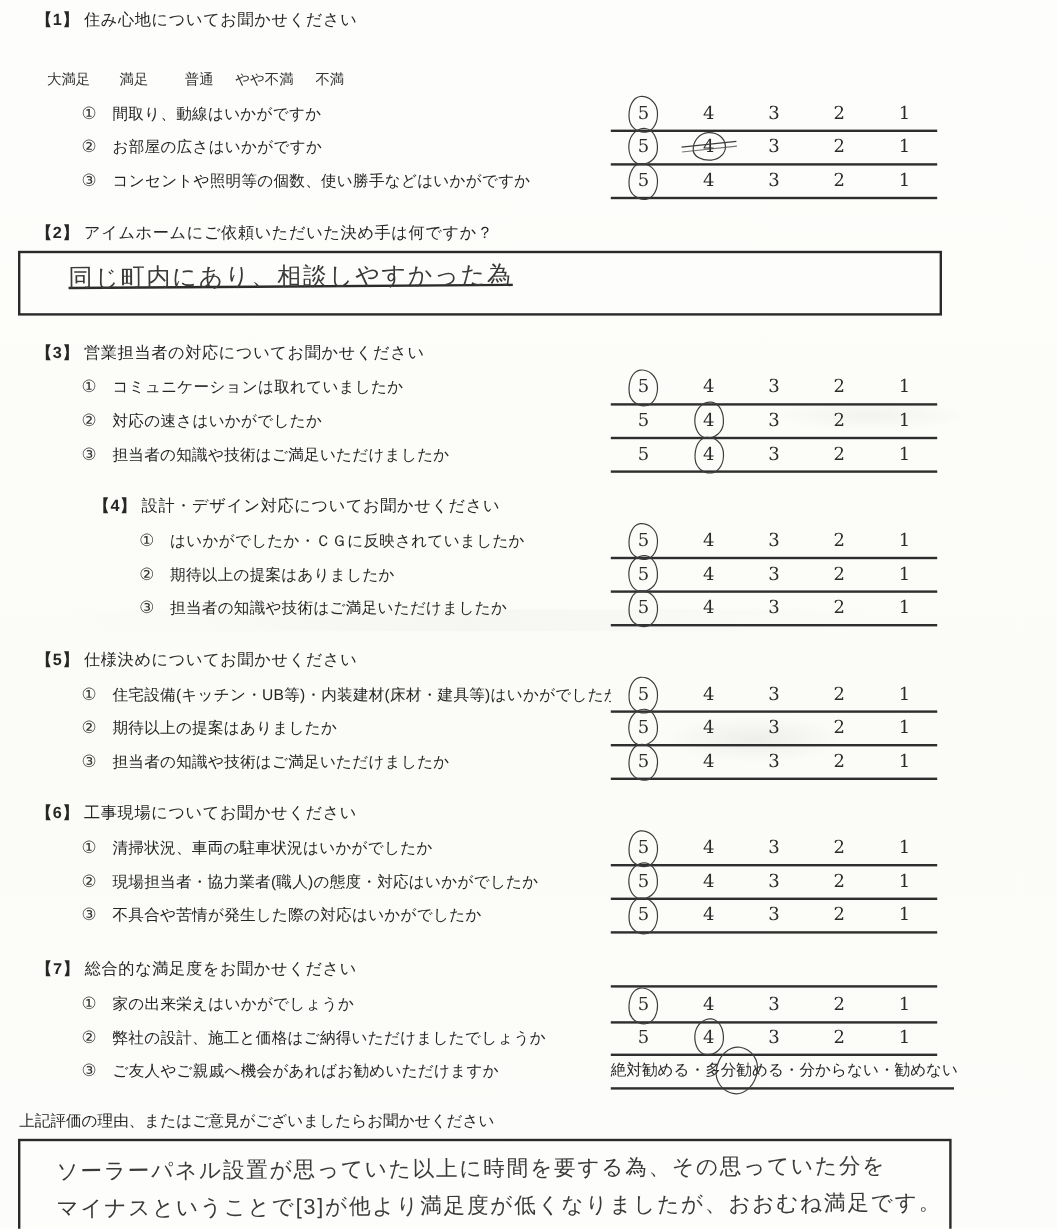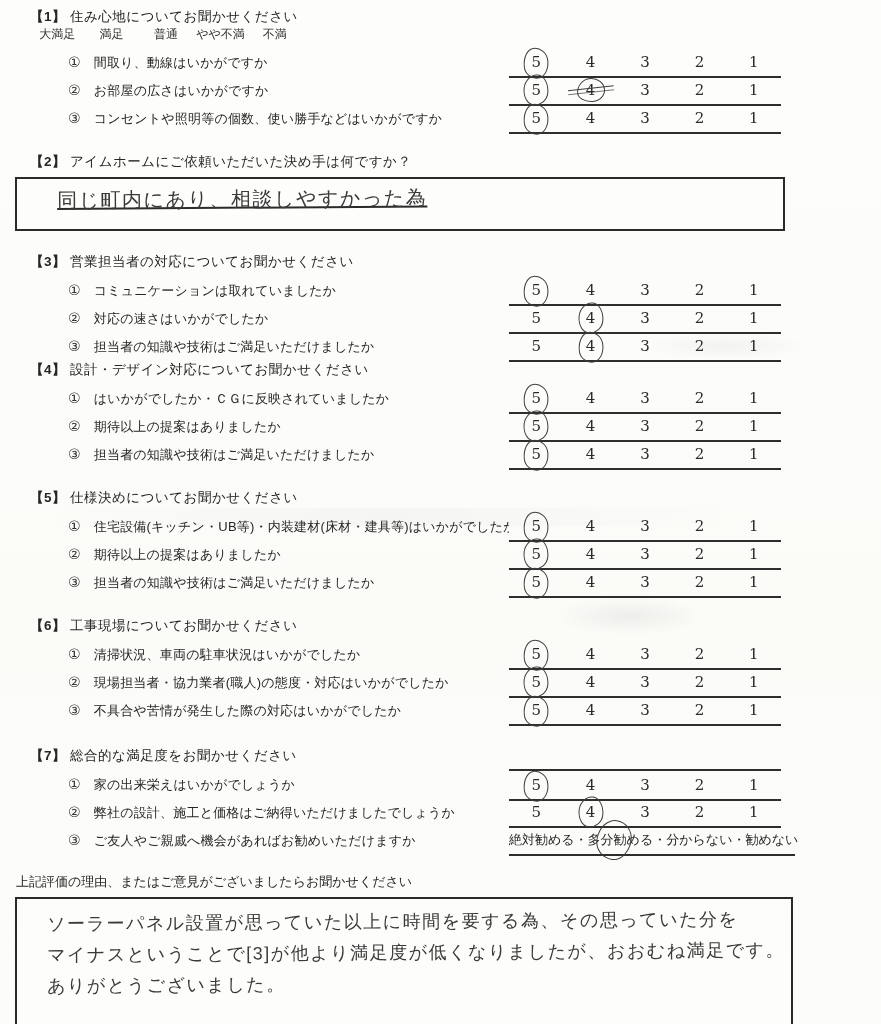--- a/index.html
+++ b/index.html
@@ -18,21 +18,21 @@
     background:radial-gradient(ellipse at center,rgba(60,60,60,.07),transparent 70%);}
   .smudge.b{left:640px;top:333px;width:170px;height:26px;
     background:radial-gradient(ellipse at center,rgba(60,60,60,.05),transparent 70%);}
   .smudge.c{left:40px;top:508px;width:700px;height:18px;
     background:linear-gradient(90deg,transparent,rgba(80,80,80,.035),transparent);}
 
   .section{margin:0 0 0 0;}
   .sec-head{display:flex;align-items:flex-start;padding-left:30px;flex-direction:column;}
   .sec-title{flex:1;font-size:13.5px;letter-spacing:.5px;color:#262626;white-space:nowrap;}
   .sec-title .tag{margin-right:4px;font-weight:bold;}
-  .scale-head{width:272px;margin-right:100px;display:flex;flex-shrink:0;}
+  .scale-head{width:272px;margin-right:100px;display:flex;flex-shrink:0;margin-top:32px;}
   .scale-head span{flex:1;text-align:center;font-size:12px;color:#333;white-space:nowrap;}
 
   .q-row{display:flex;align-items:center;height:28px;}
   .q-text{flex:1;padding-left:68px;font-size:13px;letter-spacing:.2px;color:#262626;white-space:nowrap;overflow:hidden;}
   .q-num{margin-right:13px;font-size:14px;color:#333;}
 
   .rating{width:272px;margin-right:100px;display:flex;flex-shrink:0;position:relative;height:100%;align-items:center;}
   .underlined{border-bottom:2px solid #2e2e2e;}
   .topline{border-top:2px solid #2e2e2e;}
   .cell{flex:1;display:flex;justify-content:center;align-items:center;position:relative;height:100%;}
@@ -78,24 +78,24 @@
     font-size:20px;color:#3a3a3a;letter-spacing:1.5px;line-height:30px;
     transform:rotate(-.4deg);transform-origin:left top;white-space:nowrap;
   }
   .comment-box .handwriting{font-size:18px;line-height:31px;}
   .free-label{padding-left:16px;font-size:13px;color:#262626;}
 
   
   .s1{padding-top:8px;} .s1 .sec-head{margin-bottom:6px;}
   .s2{margin-top:20px;} .s2 .sec-head{margin-bottom:6px;}
   .s3{margin-top:22px;} .s3 .sec-head{margin-bottom:6px;}
-  .s4{} .s4 .sec-head{margin-bottom:6px;}
+  .s4{margin-top:20px;padding-left:48px;} .s4 .sec-head{margin-bottom:6px;}
   .s5{margin-top:20px;} .s5 .sec-head{margin-bottom:6px;}
   .s6{margin-top:20px;} .s6 .sec-head{margin-bottom:6px;}
-  .s7{margin-top:22px;} .s7 .sec-head{margin-bottom:6px;}
+  .s7{margin-top:22px;} .s7 .sec-head{margin-bottom:6px;font-family:Liberation Mono, monospace;}
   .footer-area{margin-top:18px;}
   .footer-area .free-label{margin-bottom:6px;}
 </style>
 </head>
 <body>
 
 <div class="page">
 
   <div class="smudge a"></div>
   <div class="smudge b"></div>

